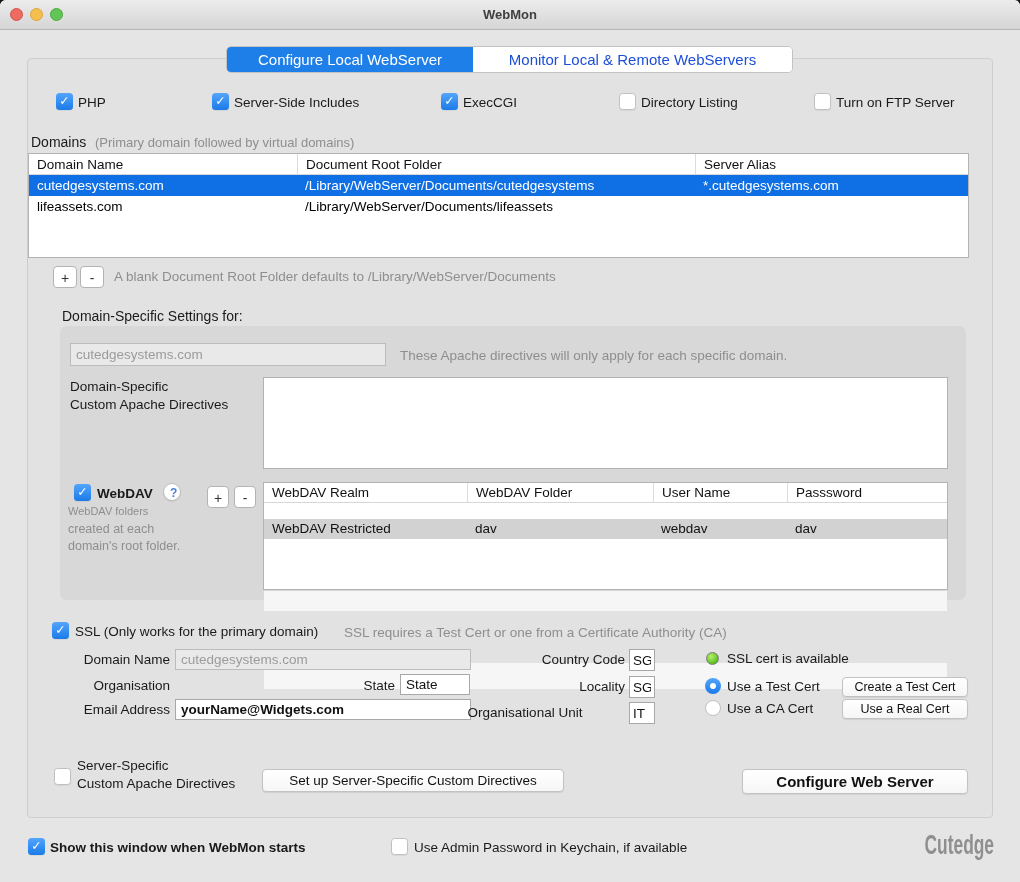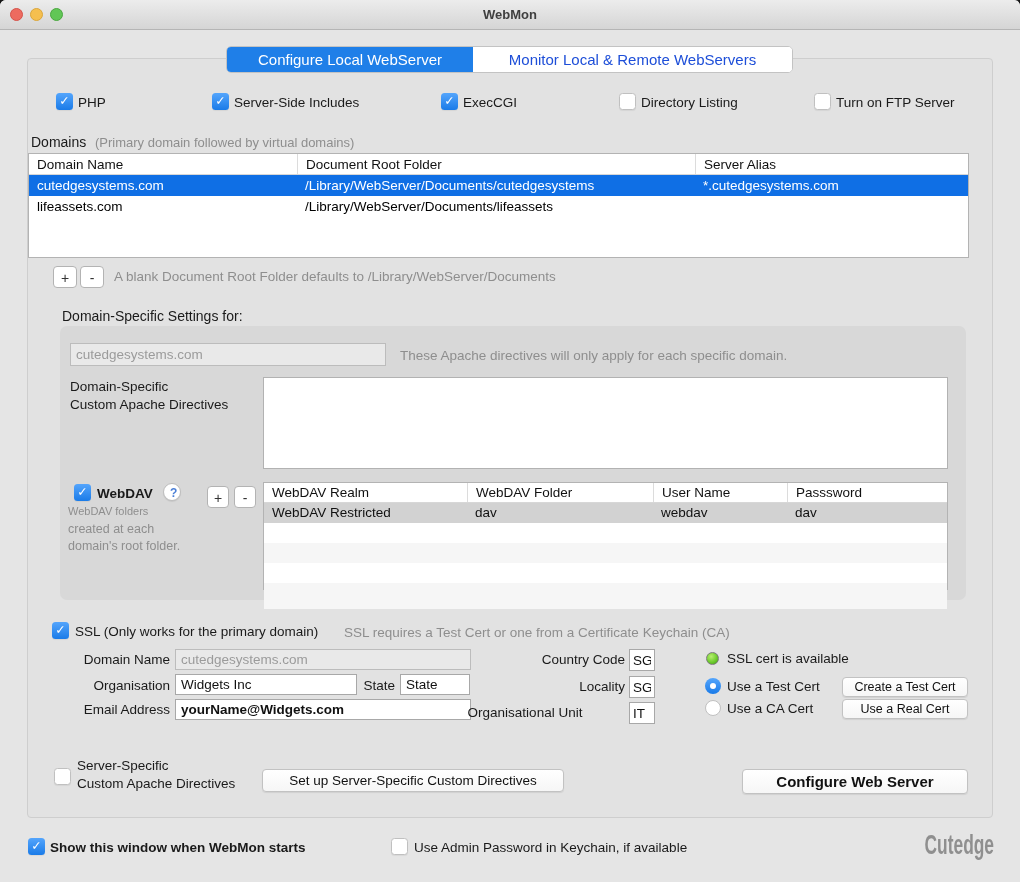--- a/index.html
+++ b/index.html
@@ -37,21 +37,21 @@
   
   .table{position:absolute;background:#fff;border:1px solid #b3b3b3;}
   .trow{display:flex;font-size:13.5px;}
   .thead{height:21px;line-height:21px;border-bottom:1px solid #d7d7d7;color:#111;}
   .thead .tc{border-left:1px solid #dcdcdc;}
   .thead .tc:first-child{border-left:none;}
   .tc{padding-left:8px;overflow:hidden;white-space:nowrap;}
   .dom-r{height:21px;line-height:21px;}
   .dom-r.sel{background:#0f6fe5;color:#fff;}
   .d1{width:268px;}.d2{width:398px;}.d3{flex:1;}
-  .wd-r{height:20px;line-height:20px;}
+  .wd-r{height:20px;line-height:20px;margin-top:16px;}
   .wd-head{height:20px;line-height:20px;}
   .wd-r.sel{background:#d2d2d2;color:#111;}
   .wd-r.alt{background:#f6f6f6;}
   .w1{width:203px;}.w2{width:186px;}.w3{width:134px;}.w4{flex:1;}
   
   .panel{position:absolute;left:60px;top:326px;width:906px;height:274px;background:#d8d8d8;border-radius:7px;}
   textarea.directives{position:absolute;left:263px;top:377px;width:685px;height:92px;border:1px solid #b2b2b2;background:#fff;resize:none;font-family:inherit;font-size:13px;}
   .help{position:absolute;width:18px;height:18px;border-radius:50%;background:#fff;border:1px solid #bdbdbd;color:#4b7fd6;font-size:12px;font-weight:bold;text-align:center;line-height:17px;box-shadow:0 1px 1px rgba(0,0,0,.08);}
   .led{position:absolute;width:13px;height:13px;border-radius:50%;border:1px solid #7b7b7b;background:radial-gradient(circle at 38% 32%,#b8ef6f 0%,#6fcc2e 55%,#3f9b14 100%);}
   .logo{position:absolute;right:26px;top:829px;font-size:28px;font-weight:bold;color:#8f8f8f;transform:scaleX(0.62);transform-origin:right center;letter-spacing:0px;}
@@ -159,27 +159,26 @@
     <div class="trow wd-r"></div>
     <div class="trow wd-r alt"></div>
     <div class="trow wd-r"></div>
     <div class="trow wd-r alt" style="height:26px"></div>
   </div>
 
   <div class="cb on" style="left:52px;top:622px">
       <span class="ck">✓</span>
     </div>
   <div class="lbl" style="left:75px;top:624px">SSL (Only works for the primary domain)</div>
-  <div class="lbl gray" style="left:344px;top:625px">SSL requires a Test Cert or one from a Certificate Keychain (CA)</div>
+  <div class="lbl gray" style="left:344px;top:625px">SSL requires a Test Cert or one from a Certificate Authority (CA)</div>
 
   <div class="lbl" style="left:0;top:652px;width:170px;text-align:right">Domain Name</div>
   <input class="field disabled" style="left: 175px; top: 649px; width: 296px; height: 21px;" value="cutedgesystems.com">
 
   <div class="lbl" style="left:0;top:678px;width:170px;text-align:right">Organisation</div>
-  <input class="field" style="left: 175px; top: 674px; width: 182px; height: 21px;" value="Widgets Inc">
   <div class="lbl" style="left:292px;top:678px;width:103px;text-align:right">State</div>
   <input class="field" style="left: 400px; top: 674px; width: 70px; height: 21px;" value="State">
 
   <div class="lbl" style="left:0;top:702px;width:170px;text-align:right">Email Address</div>
   <input class="field" style="left: 175px; top: 699px; width: 296px; height: 21px; font-weight: bold;" value="yourName@Widgets.com">
 
   <div class="lbl" style="left:425px;top:652px;width:200px;text-align:right">Country Code</div>
   <input class="field" style="left: 629px; top: 649px; width: 26px; height: 22px; padding: 1px 3px;" value="SG">
   <div class="lbl" style="left:425px;top:679px;width:200px;text-align:right">Locality</div>
   <input class="field" style="left: 629px; top: 676px; width: 26px; height: 22px; padding: 1px 3px;" value="SG">

